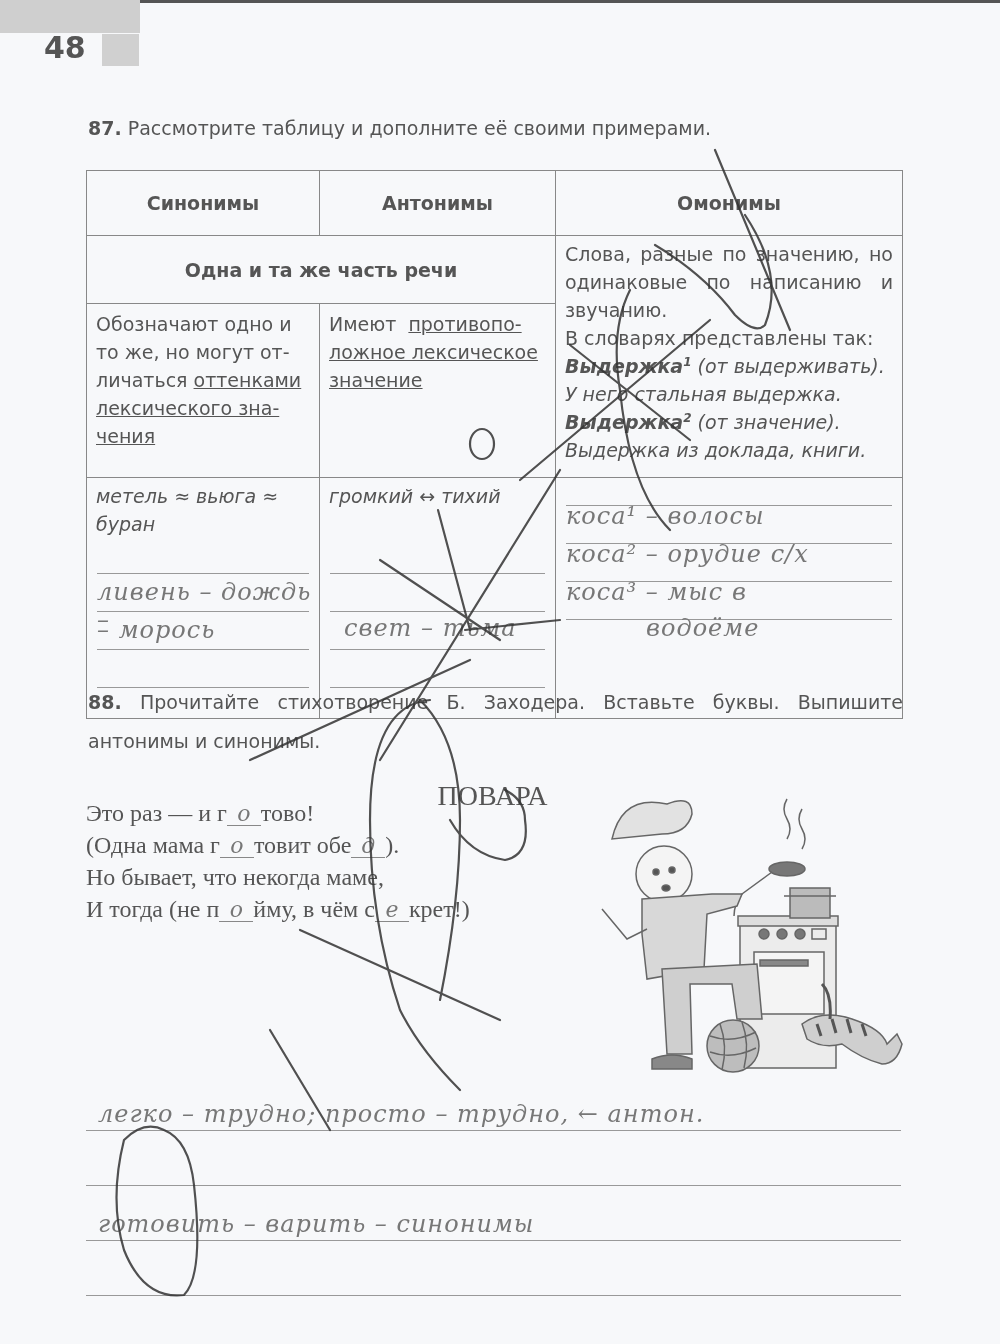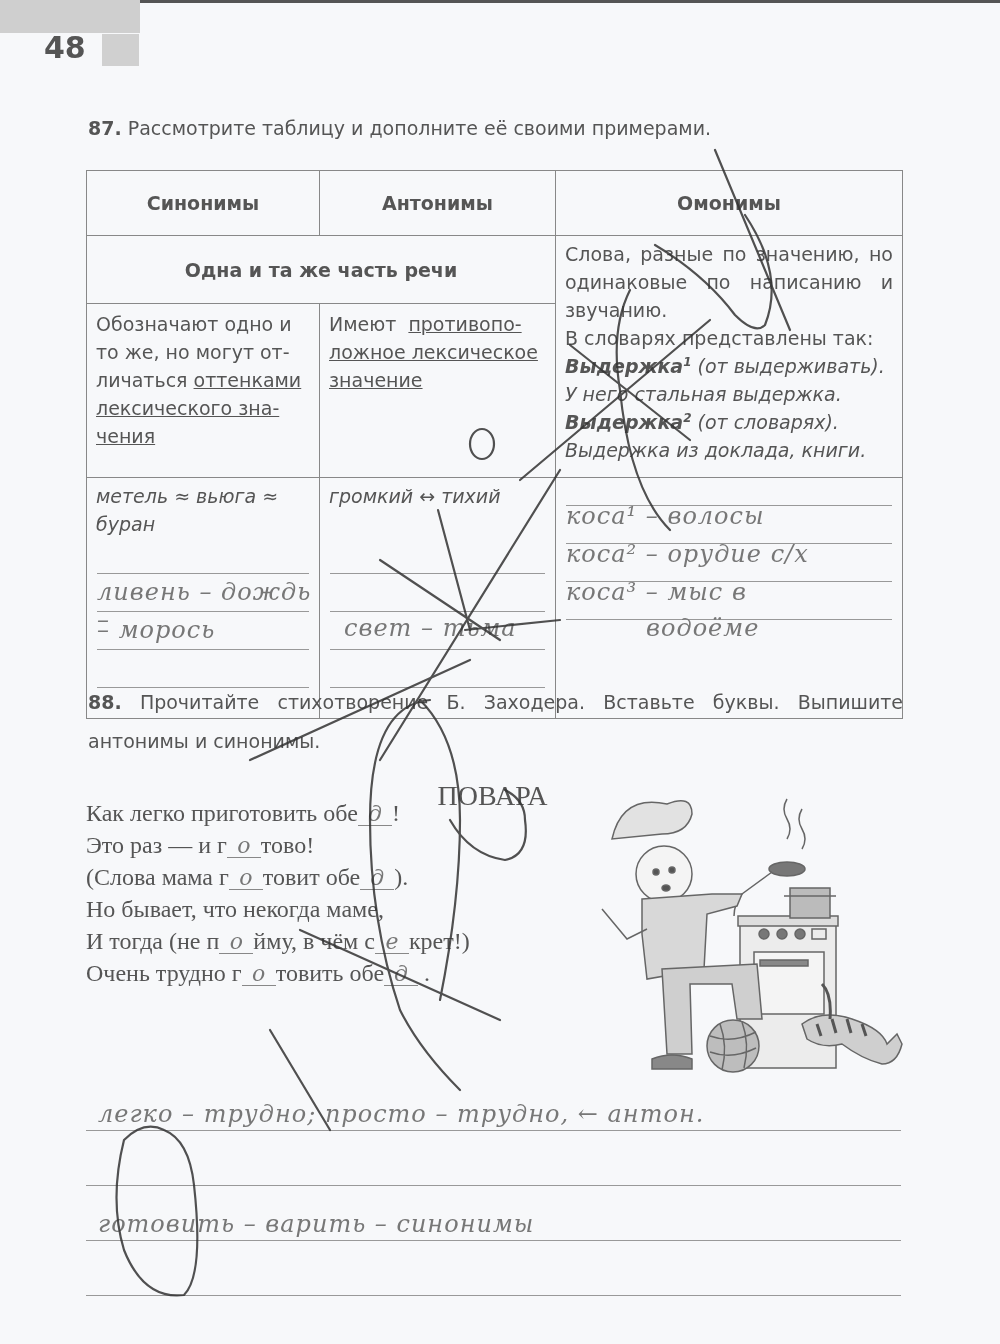--- a/index.html
+++ b/index.html
@@ -82,21 +82,21 @@
   <tr>
     <td colspan="2" class="colspan-head">Одна и та же часть речи</td>
     <td rowspan="2" class="justify" style="padding-top:4px;">
       <div>Слова, разные по значению, но одинаковые по написанию и звучанию.</div>
       <div>В словарях представлены так:</div>
       <div>
         <span class="bold it">Выдержка</span><sup class="bold it">1</sup><span class="it"> (от выдерживать).</span>
       </div>
       <div class="it">У него стальная выдержка.</div>
       <div>
-        <span class="bold it">Выдержка</span><sup class="bold it">2</sup><span class="it"> (от словарях).</span>
+        <span class="bold it">Выдержка</span><sup class="bold it">2</sup><span class="it"> (от значение).</span>
       </div>
       <div class="it">Выдержка из доклада, книги.</div>
     </td>
   </tr>
   <tr>
     <td class="desc">
       <div>Обозначают одно и</div>
       <div>то же, но могут от-</div>
       <div><span>личаться </span><span class="u">оттенками</span></div>
       <div class="u">лексического зна-</div>
@@ -147,26 +147,24 @@
   </table>
 
 <div class="abs task2">
   <b>88.</b>
   <span>Прочитайте стихотворение Б. Заходера. Вставьте буквы. Выпишите антонимы и синонимы.</span>
 </div>
 
 <div class="abs poem-title">ПОВАРА</div>
 
 <div class="abs poem">
-  <div><span>Как легко приготовить обе</span><span class="blank">д</span><span>!</span></div>
   <div><span>Это раз — и г</span><span class="blank">о</span><span>тово!</span></div>
-  <div><span>(Слова мама г</span><span class="blank">о</span><span>товит обе</span><span class="blank">д</span><span>).</span></div>
+  <div><span>(Одна мама г</span><span class="blank">о</span><span>товит обе</span><span class="blank">д</span><span>).</span></div>
   <div><span>Но бывает, что некогда маме,</span></div>
   <div><span>И тогда (не п</span><span class="blank">о</span><span>йму, в чём с</span><span class="blank">е</span><span>крет!)</span></div>
-  <div><span>Очень трудно г</span><span class="blank">о</span><span>товить обе</span><span class="blank">д</span><span> .</span></div>
 </div>
 
 <div class="abs illustration">
   <svg width="316" height="296" viewBox="0 0 316 296">
     <g fill="none" stroke="#666" stroke-width="1.5">
 
       <path d="M195 15 q-6 10 0 20 q6 10 0 20"></path>
       <path d="M210 25 q-6 10 0 20 q6 10 0 20"></path>
 
       <rect x="148" y="138" width="96" height="146" fill="#ececec"></rect>

